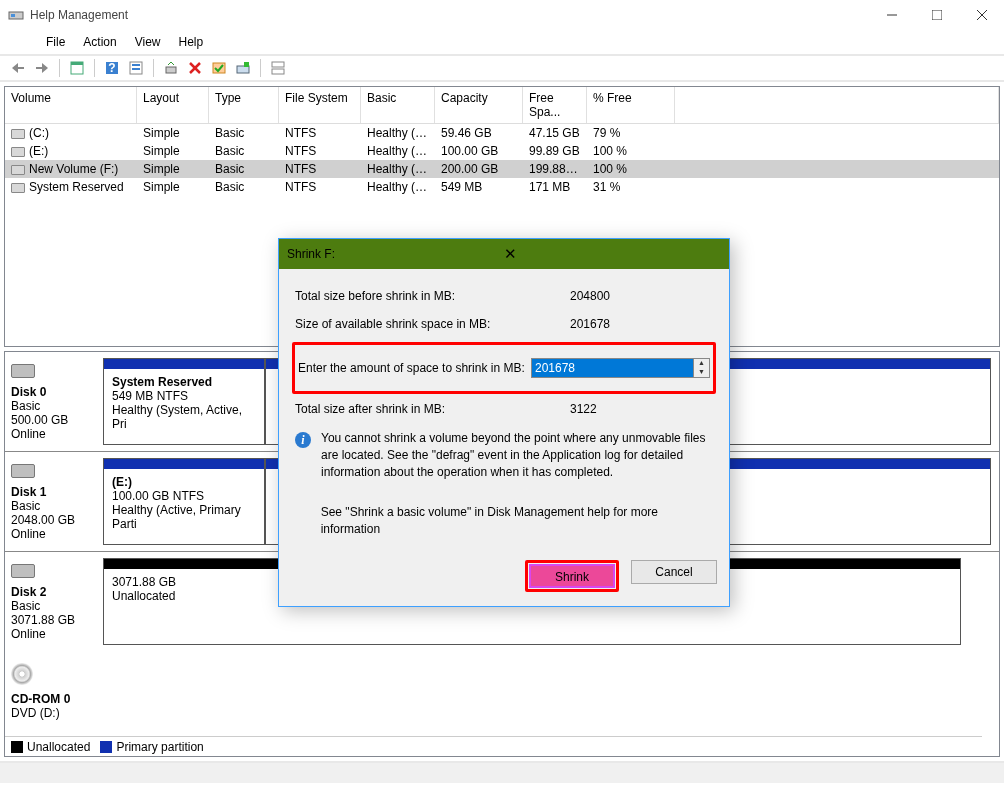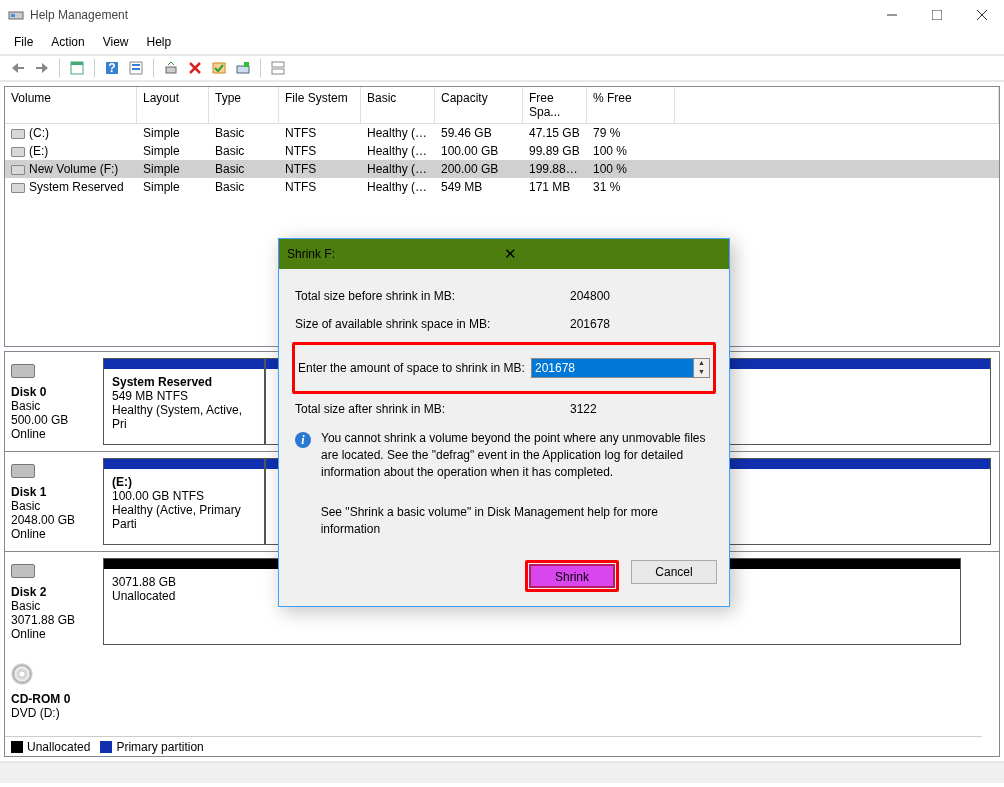--- a/index.html
+++ b/index.html
@@ -6,21 +6,21 @@
 body { margin: 0; background: #fff; width: 1004px; height: 787px; overflow: hidden; position: relative; }
 
 
 .titlebar { height: 30px; display: flex; align-items: center; padding: 0 0 0 8px; border-bottom: 1px solid #fff; }
 .titlebar .app-icon { width: 16px; height: 16px; margin-right: 6px; }
 .titlebar .title { flex: 1; color: #444; }
 .win-controls { display: flex; }
 .win-controls div { width: 45px; height: 30px; display: flex; align-items: center; justify-content: center; color: #555; }
 
 
-.menubar { display: flex; padding: 2px 6px; gap: 2px; }
+.menubar { display: flex; padding: 2px 6px; gap: 2px; margin-left: 32px; }
 .menubar div { padding: 3px 8px; }
 
 
 .toolbar { border-top: 2px solid #e8e8e8; border-bottom: 2px solid #e8e8e8; padding: 3px 8px; display: flex; align-items: center; gap: 4px; height: 28px; }
 .tb-sep { width: 1px; height: 18px; background: #ccc; margin: 0 3px; }
 .tb-btn { width: 20px; height: 20px; display: flex; align-items: center; justify-content: center; }
 
 
 .vol-table { border: 1px solid #828790; margin: 4px; }
 .vol-head { display: flex; background: #fff; border-bottom: 1px solid #ddd; }
@@ -67,21 +67,21 @@
 .fld .inp { flex:1; display:flex; }
 .fld .inp input { flex:1; border:1px solid #888; background:#fff; padding:1px 3px; height:20px; font-size:12px; }
 .spin { width:16px; border:1px solid #888; border-left:none; display:flex; flex-direction:column; background:#eee; }
 .spin div { flex:1; font-size:7px; text-align:center; line-height:8px; color:#333; }
 .hl { border:3px solid #ff0000; padding:10px 3px; margin: -3px -3px 8px -3px; border-radius:2px; }
 .info-row { display:flex; gap:10px; margin-top:6px; }
 .info-ico { width:16px; height:16px; border-radius:50%; background:#2a7ad0; color:#fff; text-align:center; line-height:16px; font-weight:bold; font-family:Georgia; font-style:italic; flex-shrink:0; margin-top:2px; }
 .info-txt { line-height:1.4; }
 .dlg-btns { display:flex; justify-content:flex-end; gap:8px; padding: 8px 12px 14px 0; }
 .btn { width:86px; height:24px; border:1px solid #aaa; background:#e8e8e8; text-align:center; line-height:22px; }
-.btn.primary { border:2px solid #be185d; background:#d946ef; }
+.btn.primary { border:2px solid #d946ef; background:#ec4899; }
 .btn-hl { border:3px solid #ff0000; padding:1px; display:inline-block; margin-right:4px; border-radius:2px; }
 
 input.sel { background:#0078d7 !important; color:#fff; }
 </style>
 </head>
 <body>
 
 <div class="titlebar">
   <svg class="app-icon" viewBox="0 0 16 16">
       <rect x="1" y="5" width="14" height="7" fill="#ccc" stroke="#666"></rect>

